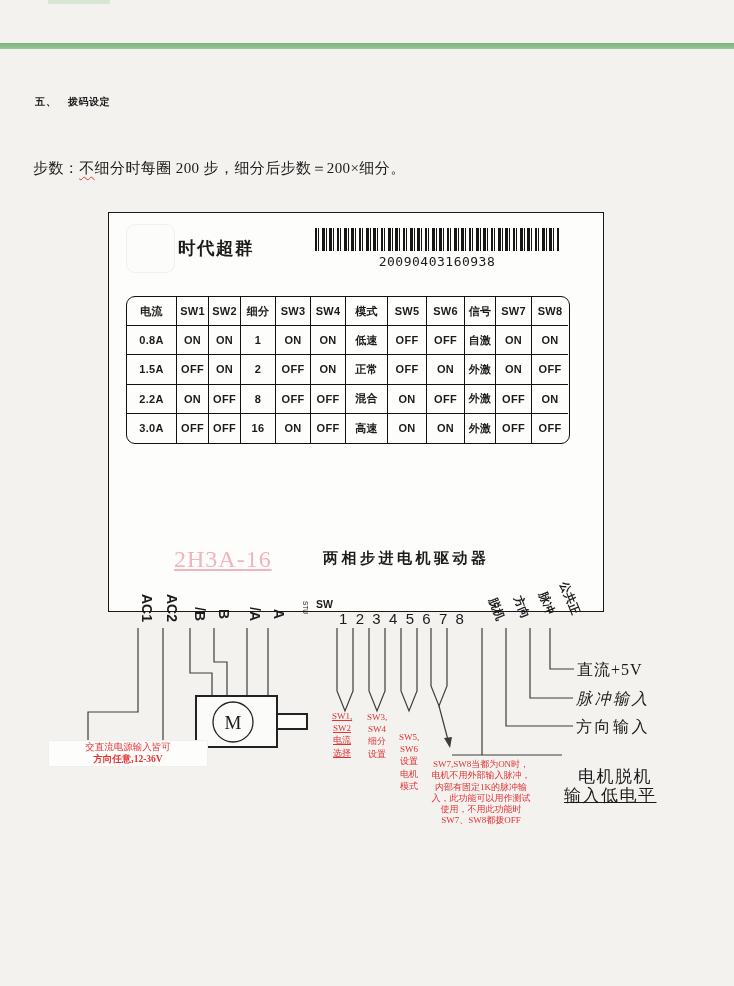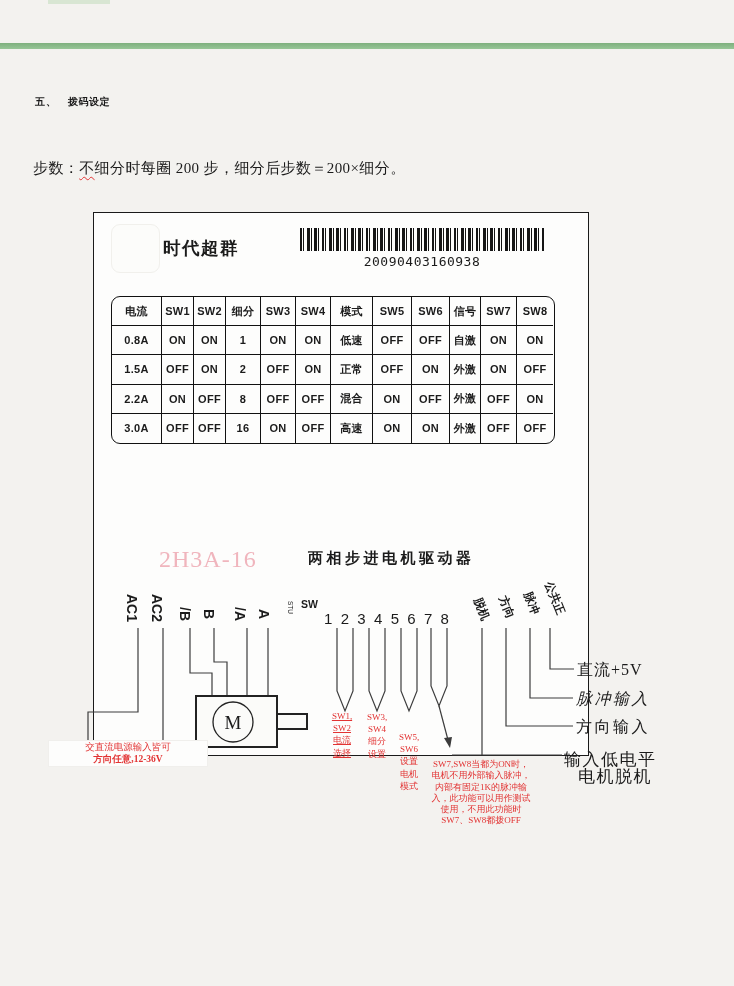--- a/index.html
+++ b/index.html
@@ -15,21 +15,21 @@
   
   .heading{left:35px;top:95px;font-size:10px;font-weight:bold;letter-spacing:1px;}
   .heading .ttl{margin-left:11px;letter-spacing:0.5px;}
   .intro{left:33px;top:159px;font-size:15px;letter-spacing:0.4px;
          font-family:"Liberation Serif",serif;}
   .misspell{text-decoration:underline;text-decoration-style:wavy;
             text-decoration-color:#e23333;text-decoration-thickness:1px;
             text-underline-offset:3px;}
 
   
-  .label-box{left:93px;top:212px;width:496px;height:544px;background:#fdfdfc;
+  .label-box{left:108px;top:212px;width:496px;height:400px;background:#fdfdfc;
              border:1.8px solid #1a1a1a;box-sizing:border-box;}
   .label-box .abs{position:absolute;}
   .logo-square{left:17px;top:11px;width:47px;height:47px;background:#fcfcfa;
                border:1px solid #f1f0ec;border-radius:9px;}
   .brand{left:69px;top:23px;font-size:17.5px;font-weight:bold;letter-spacing:1.5px;}
   .barcode{left:206px;top:15px;width:244px;height:23px;
     background:repeating-linear-gradient(90deg,
       #151515 0 2px,#fdfdfc 2px 3px,#151515 3px 4px,#fdfdfc 4px 7px,
       #151515 7px 10px,#fdfdfc 10px 11px,#151515 11px 12px,#fdfdfc 12px 14px,
       #151515 14px 17px,#fdfdfc 17px 18px,#151515 18px 19px,#fdfdfc 19px 22px);}
@@ -41,21 +41,21 @@
              border-radius:9px;overflow:hidden;display:grid;box-sizing:border-box;
              grid-template-columns:50px 32px 32px 35px 35px 35px 42px 39px 38px 31px 36px 36px;
              grid-auto-rows:1fr;background:#fdfdfc;}
   .dip-table .c{border-right:1.4px solid #111;border-bottom:1.4px solid #111;
                 display:flex;align-items:center;justify-content:center;
                 font-size:11px;font-weight:bold;letter-spacing:0.3px;}
   .dip-table .c:nth-child(12n){border-right:none;}
   .dip-table .c:nth-last-child(-n+12){border-bottom:none;}
 
   .model{left:65px;top:333px;font-size:24px;color:#f0b5bd;letter-spacing:1px;
-         font-family:"Liberation Serif",serif;}
+         font-family:"Liberation Serif",serif;text-decoration:underline;}
   .product{left:214px;top:336px;font-size:15px;font-weight:bold;letter-spacing:3.5px;}
 
   
   .rot90{width:48px;height:16px;text-align:center;font-size:14px;font-weight:bold;
          transform:rotate(90deg);line-height:16px;}
   .rot90.small{font-size:6.5px;font-weight:normal;width:30px;height:11px;line-height:11px;}
   .rot68{height:16px;text-align:center;font-size:11.5px;font-weight:bold;
          transform:rotate(68deg);line-height:16px;}
   .sw-tag{left:207px;top:385px;font-size:10.5px;font-weight:bold;}
   .sw-numbers{left:230px;top:397px;width:125px;display:flex;
@@ -76,21 +76,21 @@
               border:1px solid #f0efec;color:#e23333;text-align:center;
               font-size:9.5px;line-height:11.5px;padding:1px 0;
               font-family:"Liberation Serif",serif;}
   .power-note .l2{font-weight:bold;}
 
   
   .rlabel{font-family:"Liberation Serif",serif;font-size:16px;letter-spacing:2.5px;}
   .r5v{left:577px;top:660px;letter-spacing:1px;}
   .rpulse{left:576px;top:689px;font-style:italic;}
   .rdir{left:576px;top:717px;}
-  .rfree1{left:564px;top:748px;font-size:17px;letter-spacing:1.5px;}
+  .rfree1{left:564px;top:784px;font-size:17px;letter-spacing:1.5px;text-decoration:underline;}
   .rfree2{left:578px;top:765px;font-size:17px;letter-spacing:1.5px;}
 </style>
 </head>
 <body>
 
 <div class="abs accent-top"></div>
 <div class="abs green-bar"></div>
 
 <div class="abs heading">
   <span>五、</span><span class="ttl">拨码设定</span>

